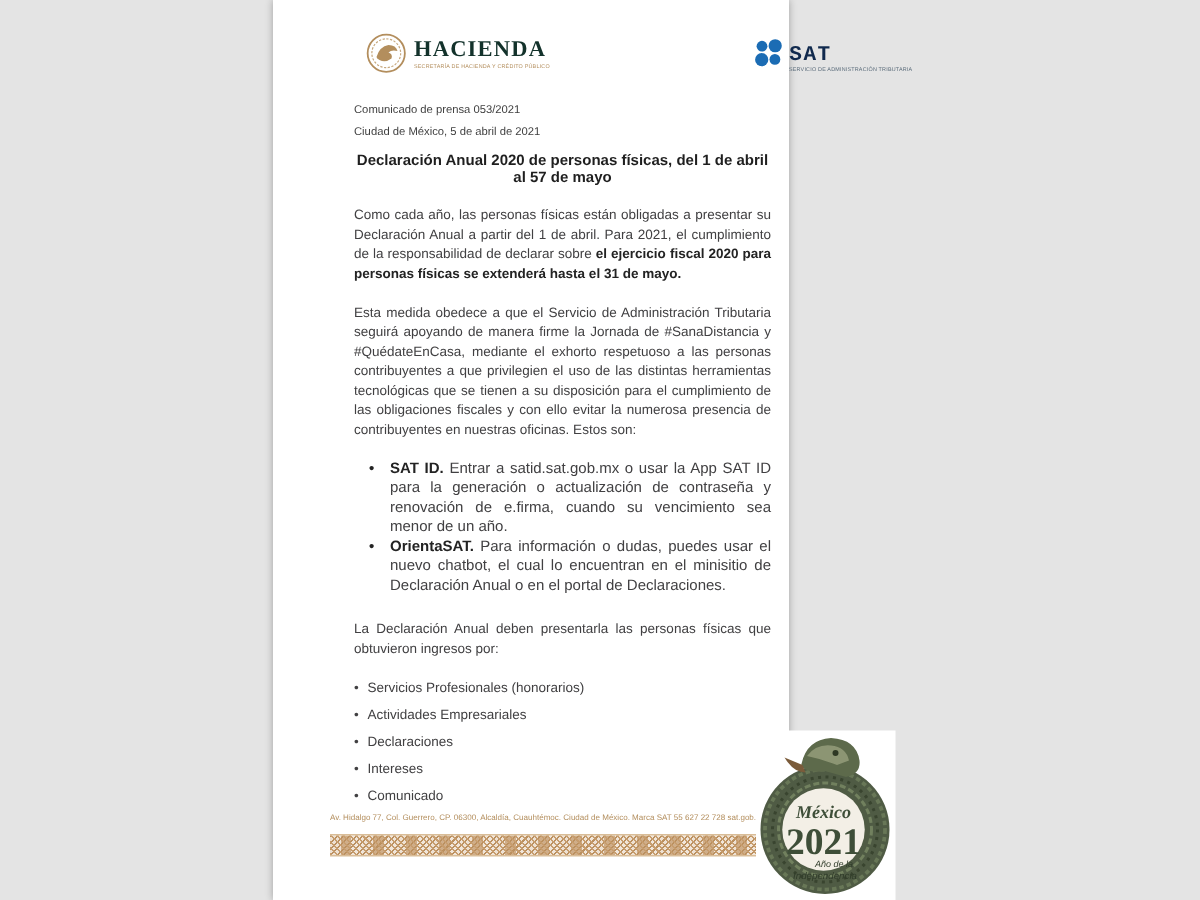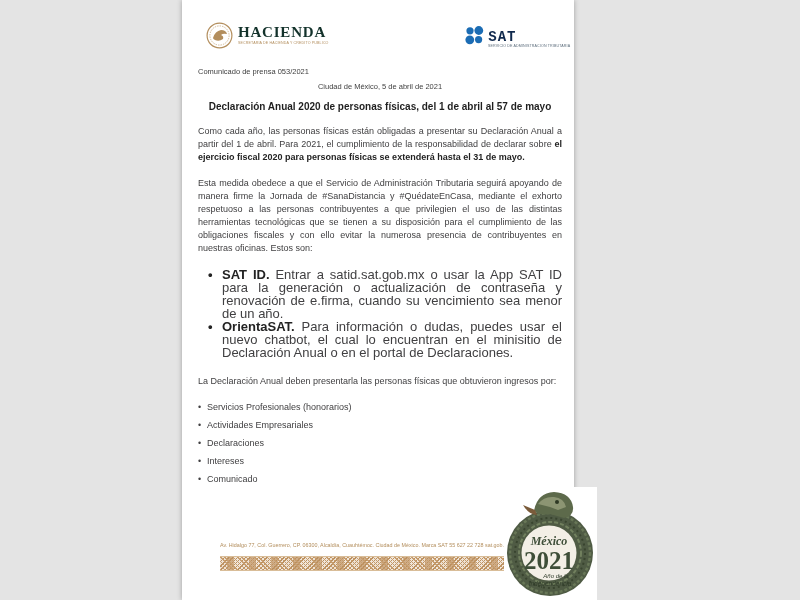--- a/index.html
+++ b/index.html
@@ -2,46 +2,46 @@
 <html><head>
 <meta charset="utf-8">
 <style>
   html,body{margin:0;padding:0;}
   body{
     width:800px;height:600px;position:relative;overflow:hidden;
     background:#e4e4e4;
     font-family:"Liberation Sans",sans-serif;
   }
   .page{
-    position:absolute;left:182px;top:0;width:392px;height:600px;
+    position:absolute;left:182px;top:0;width:344px;height:600px;
     background:#ffffff;box-shadow:0 0 5px rgba(0,0,0,.30);
-    box-sizing:border-box;padding:0 12px 0 16px;
+    box-sizing:border-box;padding:0 12px 0 54px;
   }
   
   .header{display:flex;align-items:center;margin-top:22px;margin-left:8px;}
   .hac-text{margin-left:5px;}
   .hac-name{font-family:"Liberation Serif",serif;font-weight:bold;font-size:15px;
     color:#13322b;letter-spacing:.8px;line-height:15px;}
   .microtag{font-size:8px;letter-spacing:.3px;white-space:nowrap;
     transform:scale(.45);transform-origin:left top;width:220%;margin-top:1px;}
   .hac-tag{color:#b38e5d;}
   .divider{width:1px;height:24px;background:#b8b8b8;margin:0 10px 0 16px;}
   .sat-block{display:flex;align-items:center;}
   .sat-text{margin-left:4px;margin-top:8px;}
   .sat-name{font-size:14px;font-weight:bold;color:#10294d;letter-spacing:1px;line-height:12px;font-family:Liberation Mono, monospace;}
   .sat-tag{color:#5a6b7a;}
   
   .comunicado{margin-top:14px;font-size:7.5px;color:#3f3f3f;}
-  .dateline{margin-top:6px;text-align:center;font-size:7.5px;color:#3f3f3f;}
+  .dateline{margin-top:6px;text-align:left;font-size:7.5px;color:#3f3f3f;}
   .title{margin-top:10px;text-align:center;font-size:10px;font-weight:bold;color:#1f1f1f;}
   
   .para{margin:13px 0 0;font-size:9px;line-height:13px;color:#414042;text-align:justify;}
   .para b{color:#232323;}
   ul.tools{margin:13px 0 0;padding:0 0 0 24px;list-style:none;}
-  ul.tools li{position:relative;font-size:13px;line-height:13px;color:#414042;text-align:justify;}
+  ul.tools li{position:relative;font-size:10px;line-height:13px;color:#414042;text-align:justify;}
   ul.tools li::before{content:"\2022";position:absolute;left:-14px;color:#232323;font-weight:bold;}
   ul.tools li b{color:#232323;}
   .p3{margin-top:16px;}
   ul.income{margin:10px 0 0;padding:0;list-style:none;}
   ul.income li{position:relative;padding-left:9px;font-size:9px;line-height:18px;color:#414042;}
   ul.income li::before{content:"\2022";position:absolute;left:0;color:#414042;}
   
   .address{position:absolute;left:38px;top:542px;width:440px;font-size:8px;color:#b38e5d;
     white-space:nowrap;transform:scale(.67);transform-origin:left top;}
   .strip{

